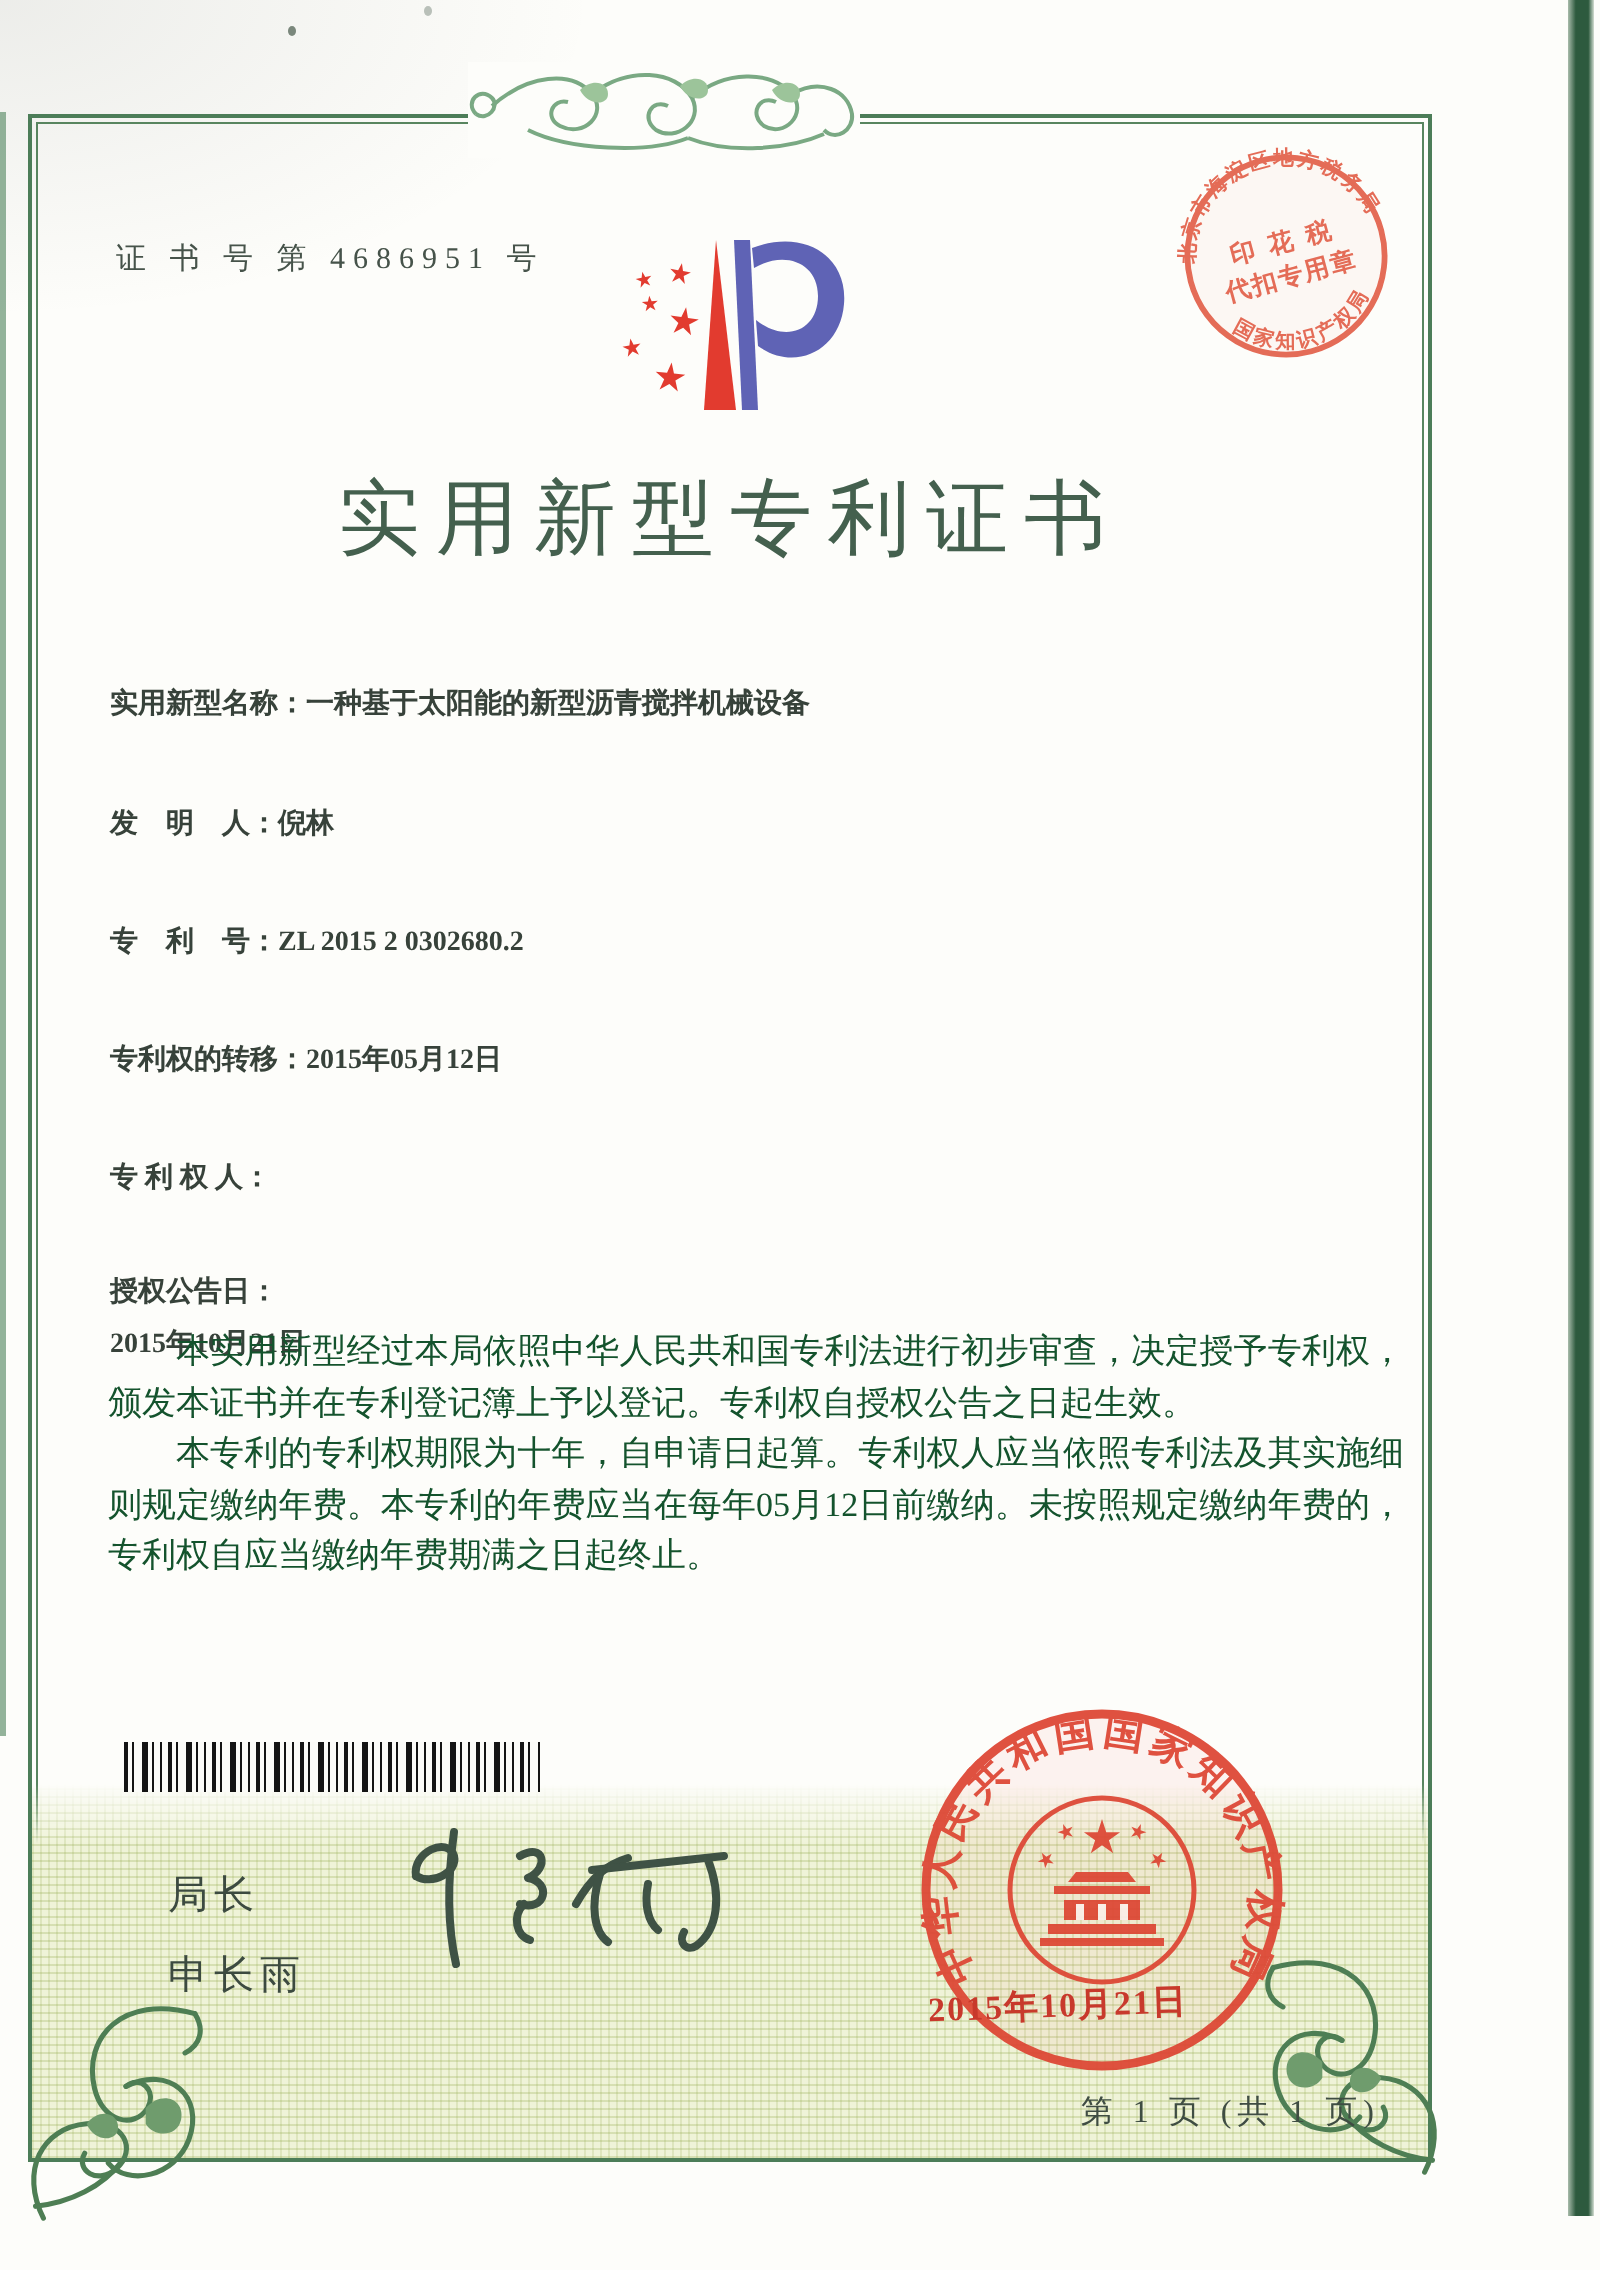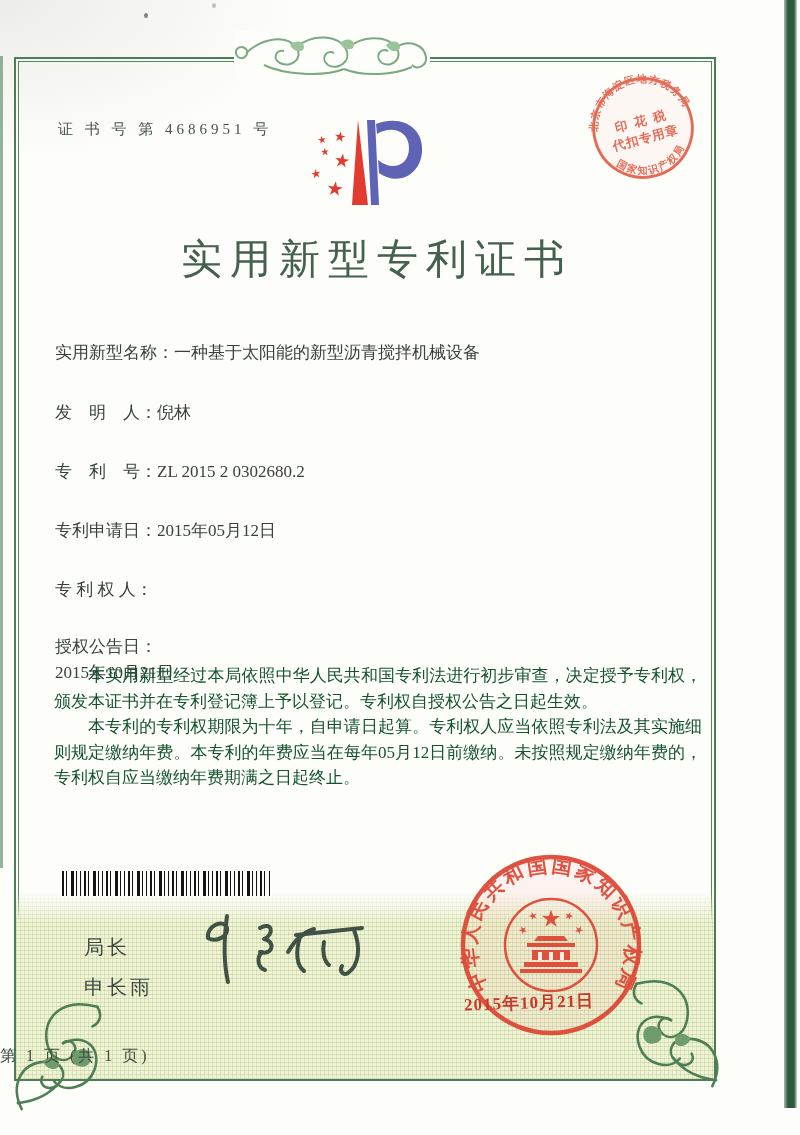--- a/index.html
+++ b/index.html
@@ -27,26 +27,26 @@
     border:1px solid #58855f;
   }
   .top-ornament{left:234px;top:31px;width:196px;height:48px;background:#fdfdfa;}
   
   .cert-no{
     left:58px;top:120px;font-size:15px;letter-spacing:4px;color:#46534a;white-space:pre;
   }
   .logo{left:300px;top:110px;width:135px;height:105px;}
   .title{
     left:14px;top:232px;width:702px;text-align:center;
-    font-size:41px;letter-spacing:8px;color:#44604e;font-weight:500;white-space:pre;padding-left:12px;
+    font-size:41px;letter-spacing:8px;color:#44604e;font-weight:500;white-space:pre;
   }
   
   .field{
-    left:55px;width:650px;font-size:17px;line-height:26px;color:#37423a;
-    white-space:pre;display:flex;
+    left:55px;width:650px;font-size:14px;line-height:26px;color:#37423a;
+    white-space:pre;display:flex;font-weight:bold;
   }
   .field .lbl{flex:none;}
   
   .body-text{
     left:54px;top:663px;width:648px;font-size:17px;line-height:25.5px;
     color:#14532d;text-align:justify;
   }
   .body-text p{margin:0;text-indent:2em;}
   
   .barcode{
@@ -67,21 +67,21 @@
             mask-image:linear-gradient(180deg,transparent 0,#000 30px);
   }
   .flourish{width:118px;height:118px;}
   .signer-title{left:84px;top:934px;font-size:20px;letter-spacing:3px;color:#3c4a40;}
   .signer-name{left:84px;top:974px;font-size:20px;letter-spacing:3px;color:#3c4a40;}
   .seal-date{
     left:464px;top:991px;width:150px;font-size:17px;font-weight:bold;
     letter-spacing:1px;color:#c8392c;transform:rotate(-2deg);white-space:pre;
   }
   .footer{
-    left:0;top:1046px;width:690px;text-align:left;
+    left:0;top:1046px;width:690px;text-align:right;
     font-size:16px;letter-spacing:3px;color:#3f4d43;white-space:pre;
   }
   .vignette{
     left:0;top:0;width:300px;height:160px;
     background:radial-gradient(ellipse at 0 0,rgba(90,95,90,.10),transparent 70%);
   }
 </style>
 </head>
 <body>
 
@@ -160,21 +160,21 @@
 </div>
 <div class="abs field" style="top:400px;align-items:center;">
   <span class="lbl">发　明　人：</span>
   <span>倪林</span>
 </div>
 <div class="abs field" style="top:459px;">
   <span class="lbl">专　利　号：</span>
   <span>ZL 2015 2 0302680.2</span>
 </div>
 <div class="abs field" style="top:518px;">
-  <span class="lbl">专利申请日：</span>
+  <span class="lbl">专利权的转移：</span>
   <span>2015年05月12日</span>
 </div>
 <div class="abs field" style="top:577px;">
   <span class="lbl">专 利 权 人：</span>
 </div>
 <div class="abs field" style="top:634px;flex-direction:column;">
   <span class="lbl">授权公告日：</span>
   <span>2015年10月21日</span>
 </div>
 

